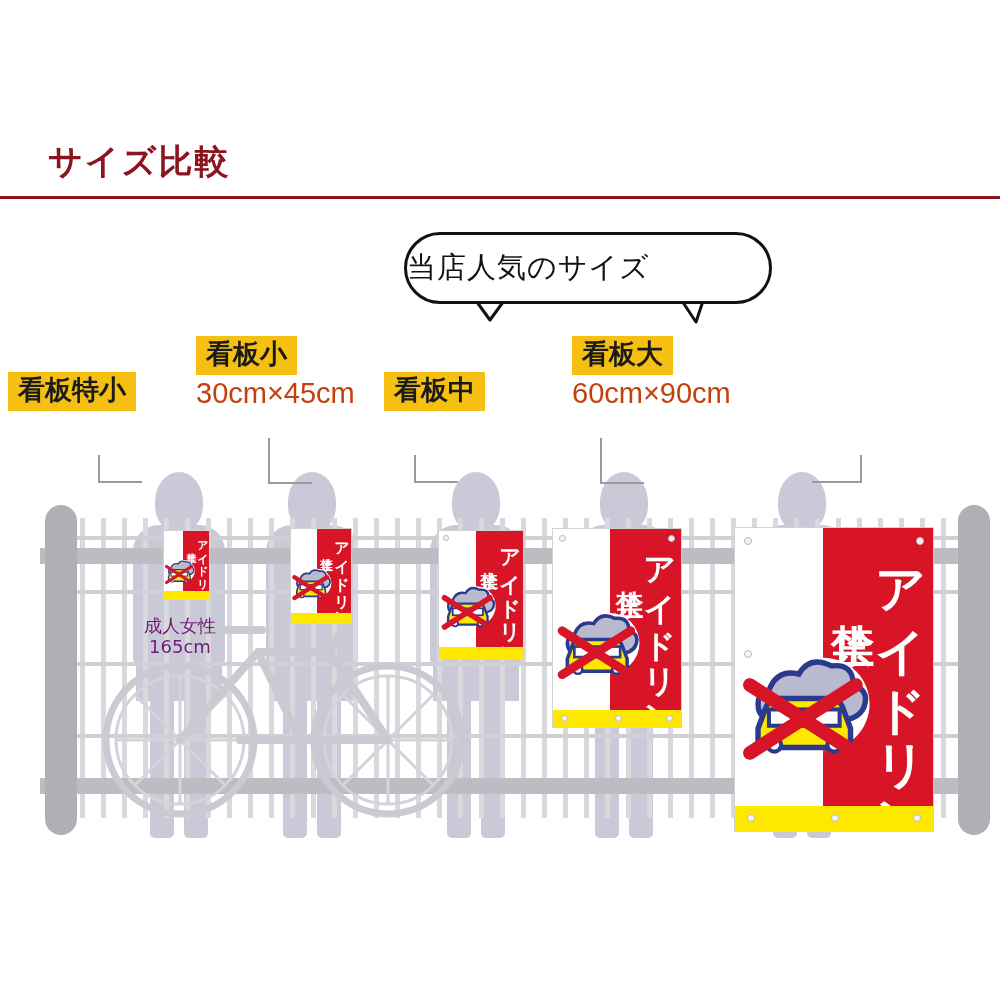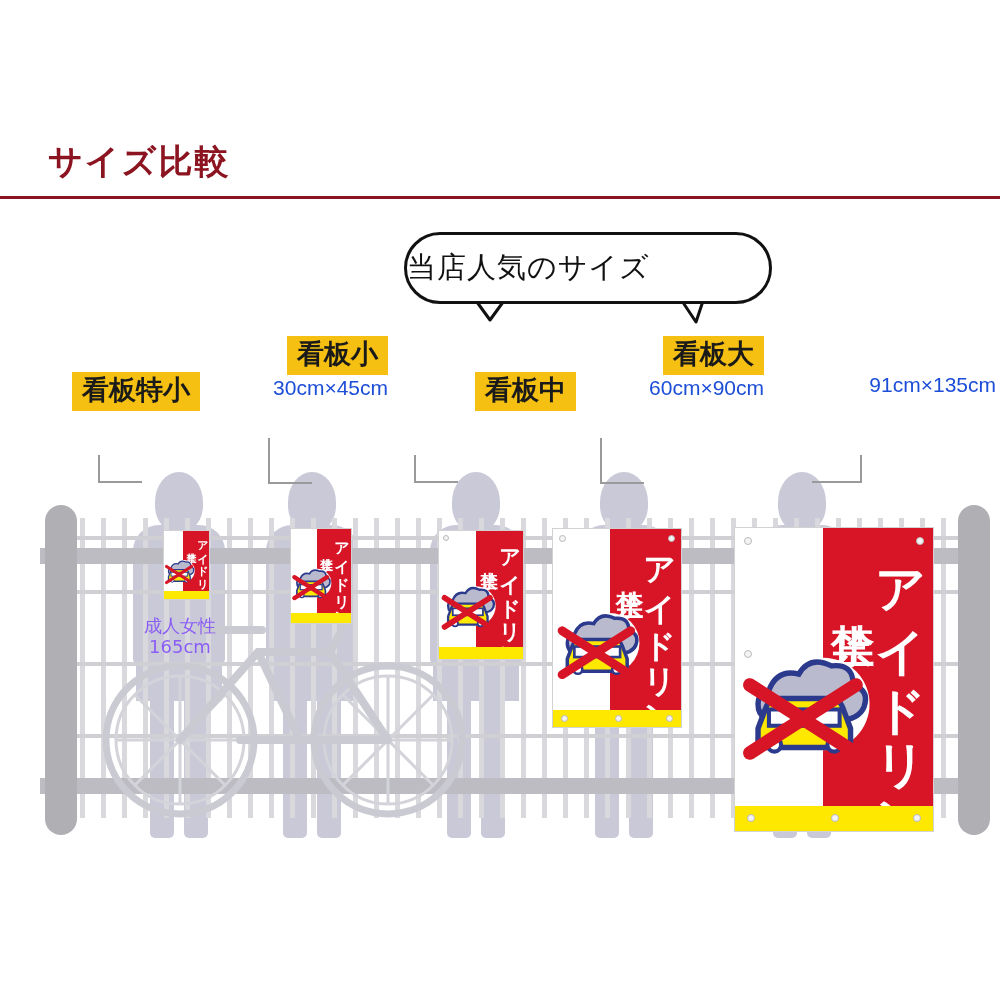--- a/index.html
+++ b/index.html
@@ -33,49 +33,49 @@
     z-index:6;
   }
   .bubble-text{
     font-size:29px;color:#111;letter-spacing:1px;
     font-family:"DejaVu Sans","Liberation Sans",sans-serif;
     white-space:nowrap;
   }
   .bubble-tails{position:absolute;left:404px;top:296px;width:368px;height:36px;z-index:5;}
 
   
-  .size-label{position:absolute;z-index:7;text-align:right;}
+  .size-label{position:absolute;z-index:7;text-align:left;}
   .size-label .chip{
     display:inline-block;background:#F5C011;color:#1a1a1a;
     font-size:27px;font-weight:bold;line-height:1.22;
     padding:2px 10px 4px 10px;white-space:nowrap;
     font-family:"DejaVu Sans","Liberation Sans",sans-serif;
   }
   .size-label .dim{
-    display:block;color:#1d4ed8;font-size:21px;line-height:1.18;
+    display:block;color:#c2410c;font-size:29px;line-height:1.18;
     white-space:nowrap;margin-top:1px;
     font-family:"Liberation Sans","DejaVu Sans",sans-serif;
   }
 
   
   .leader{position:absolute;z-index:7;}
   .leader .h{position:absolute;height:2px;background:#9a9a9a;}
   .leader .v{position:absolute;width:2px;background:#9a9a9a;}
 
   
   .scene{position:absolute;left:0;top:430px;width:1000px;height:420px;z-index:1;}
   .p-head{position:absolute;background:#c9c9d8;border-radius:50% 50% 44% 44%;}
   .p-body{position:absolute;background:#c9c9d8;border-radius:26px 26px 6px 6px;}
   .p-legL,.p-legR{position:absolute;background:#c9c9d8;border-radius:0 0 5px 5px;}
   .p-skirt{position:absolute;background:#c9c9d8;border-radius:4px 4px 0 0;}
 
   .post{position:absolute;background:#b0b0b4;border-radius:18px;z-index:3;}
 
   .note-person{
-    position:absolute;z-index:8;text-align:center;color:#8b5cf6;
+    position:absolute;z-index:8;text-align:center;color:#701a75;
     font-size:18px;line-height:1.18;
     font-family:"DejaVu Sans","Liberation Sans",sans-serif;
   }
 
   
   .sign{position:absolute;background:#ffffff;border:1px solid #d2d2d2;box-sizing:border-box;z-index:9;overflow:hidden;}
   .sign .red-panel{position:absolute;right:0;top:0;background:#D71526;}
   .sign .yellow-strip{position:absolute;left:0;bottom:0;width:100%;background:#FFE800;}
   .sign .kanji-kinshi{
     position:absolute;color:#ffffff;font-weight:bold;text-align:center;
@@ -368,21 +368,20 @@
     <span class="dim">30cm×45cm</span>
   </div>
   <div class="size-label" style="left:384px;top:372px;width:192px;">
     <span class="chip">看板中</span>
   </div>
   <div class="size-label" style="left:572px;top:336px;width:192px;">
     <span class="chip">看板大</span>
     <span class="dim">60cm×90cm</span>
   </div>
   <div class="size-label" style="left:774px;top:372px;width:222px;">
-    <span class="dim">91cm×135cm</span>
   </div>
 
   <div class="bubble">
     <span class="bubble-text">当店人気のサイズ</span>
   </div>
   <svg class="bubble-tails" viewBox="0 0 368 36">
     <path d="M70 2 L86 24 L102 2" fill="#ffffff" stroke="#111" stroke-width="3" stroke-linejoin="round"></path>
     <path d="M276 2 L292 26 L300 2" fill="#ffffff" stroke="#111" stroke-width="3" stroke-linejoin="round"></path>
     <rect x="64" y="0" width="44" height="4" fill="#ffffff"></rect>
     <rect x="272" y="0" width="34" height="4" fill="#ffffff"></rect>

